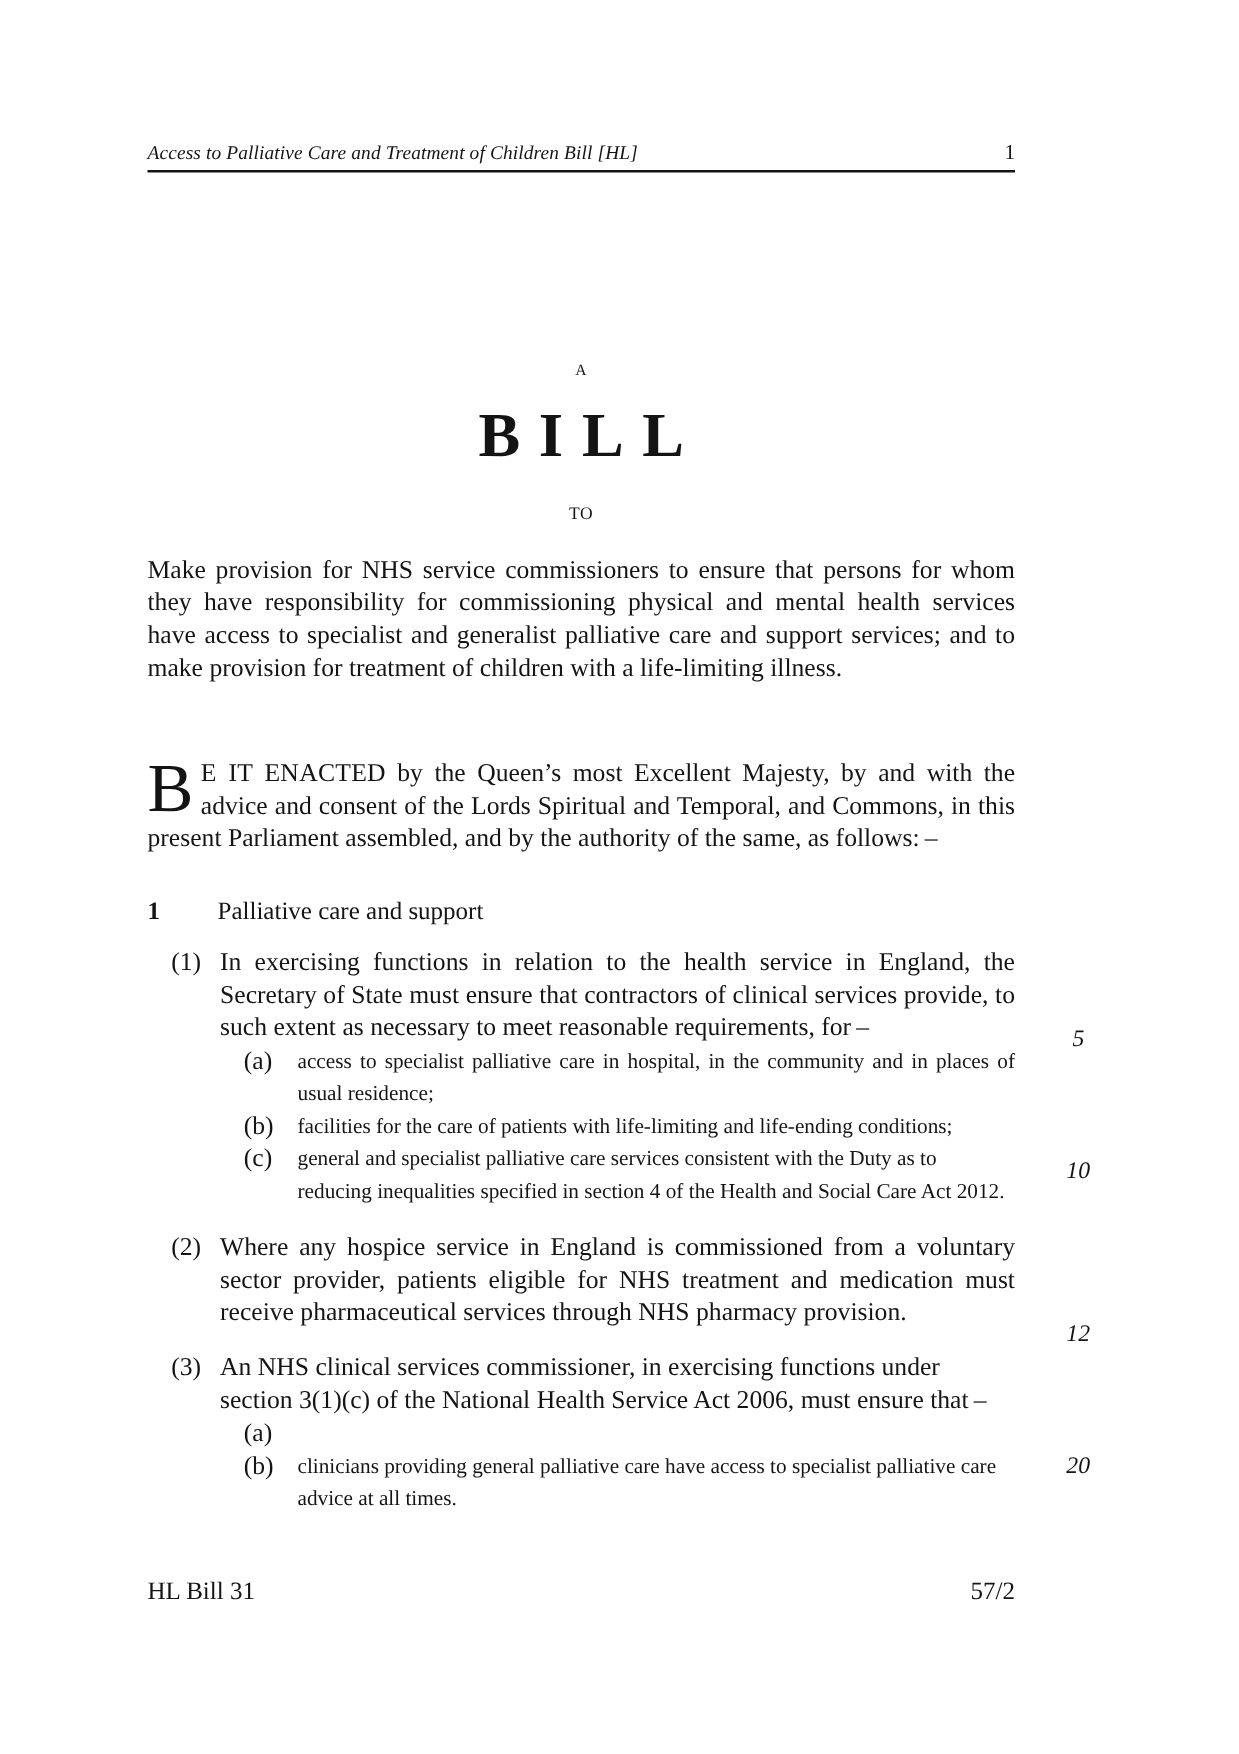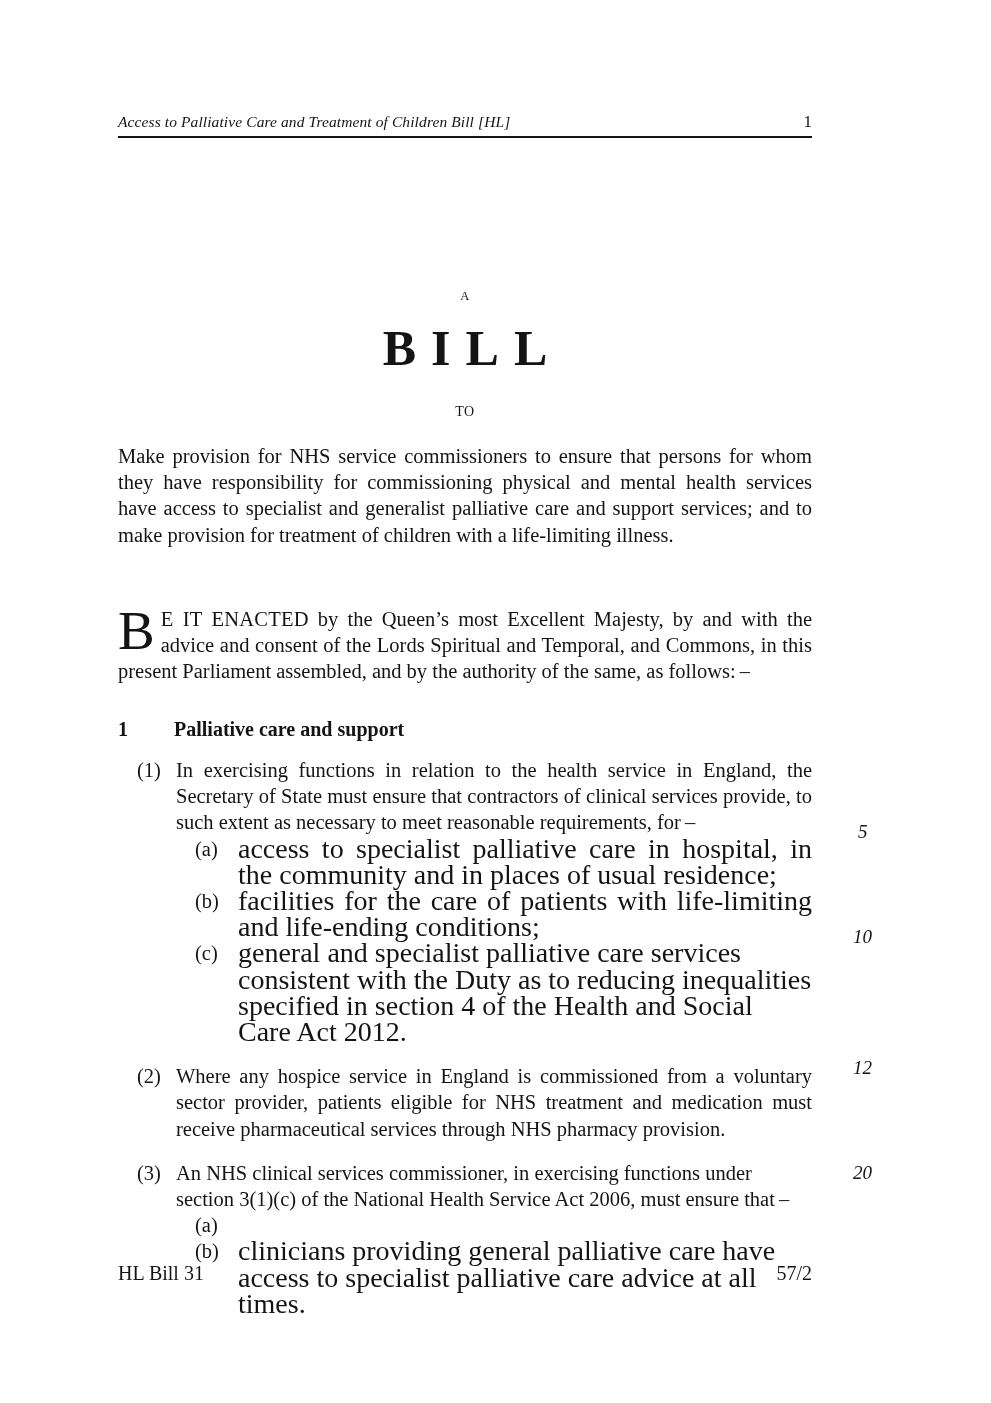--- a/index.html
+++ b/index.html
@@ -127,21 +127,21 @@
     display: flex;
     margin-bottom: 16px;
   }
   .section-num {
     width: 56px;
     flex: 0 0 56px;
     font-weight: bold;
     font-size: 20px;
   }
   .section-title {
-    font-weight: bold;
+    font-weight: normal;
     font-size: 20px;
   }
 
   .block {
     position: relative;
     margin-bottom: 13px;
   }
   .subsec {
     display: flex;
     align-items: flex-start;
@@ -168,21 +168,21 @@
   .para-num {
     width: 120px;
     flex: 0 0 120px;
     padding-left: 77px;
     box-sizing: border-box;
     font-size: 20.5px;
     line-height: 26.2px;
   }
   .para-text {
     flex: 1 1 auto;
-    font-size: 28px;
+    font-size: 17px;
     line-height: 26.2px;
     text-align: justify;
     text-justify: inter-word;
   }
   .nojust {
     text-align: left;
   }
 
   
   .linenums {

